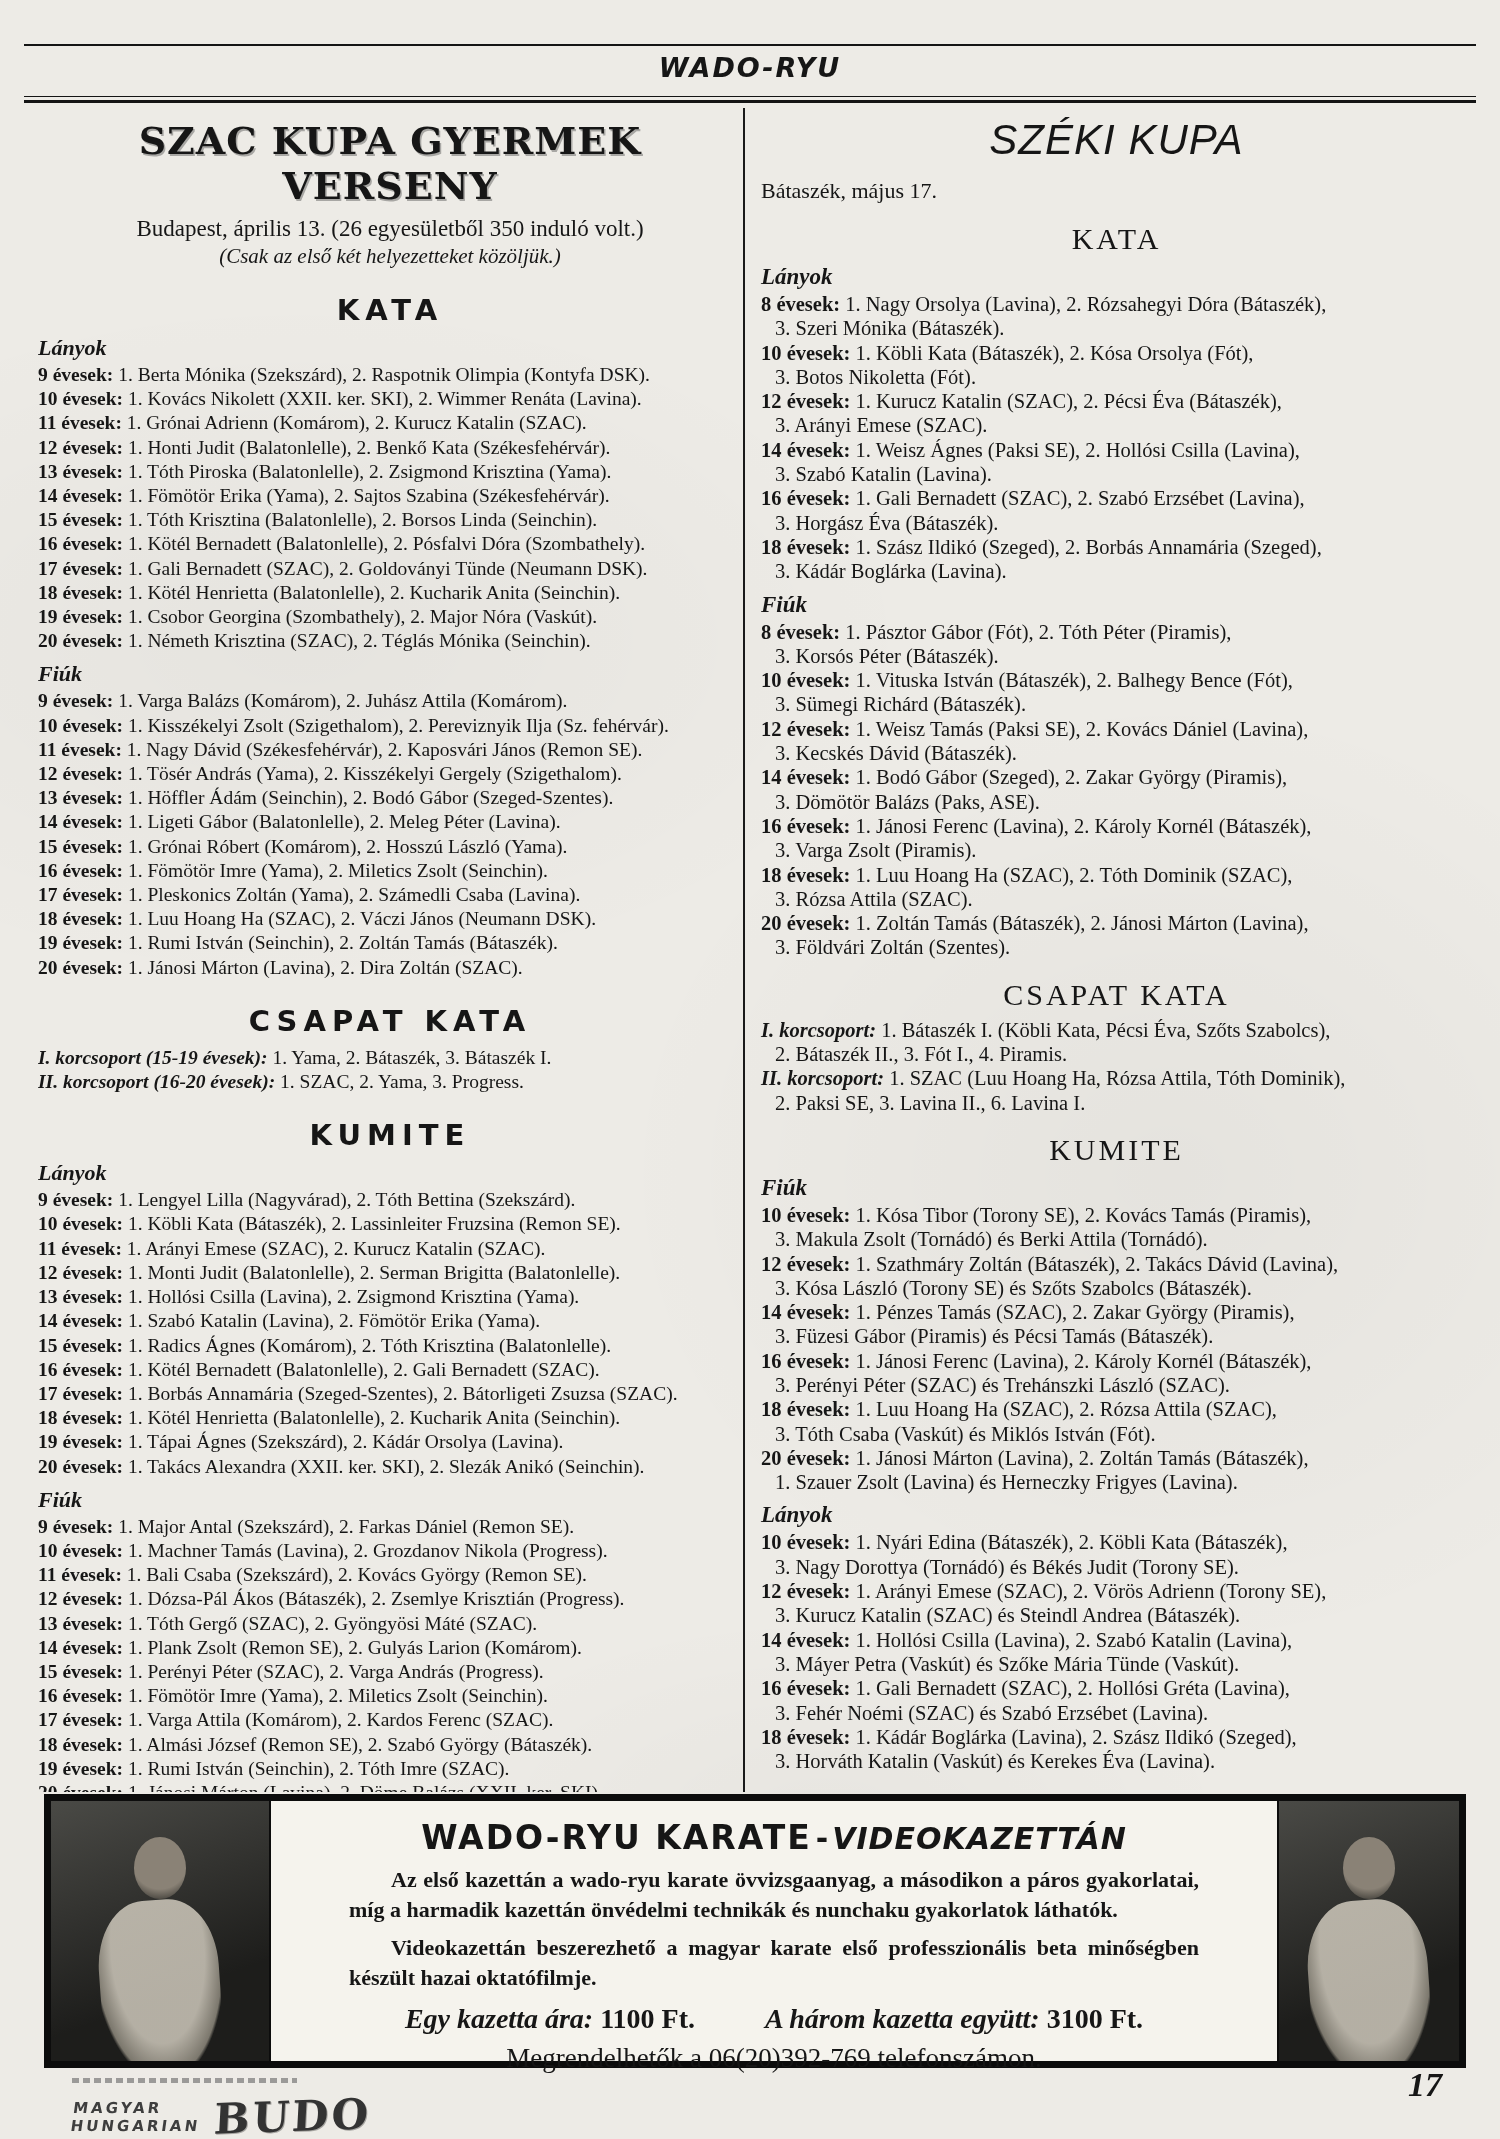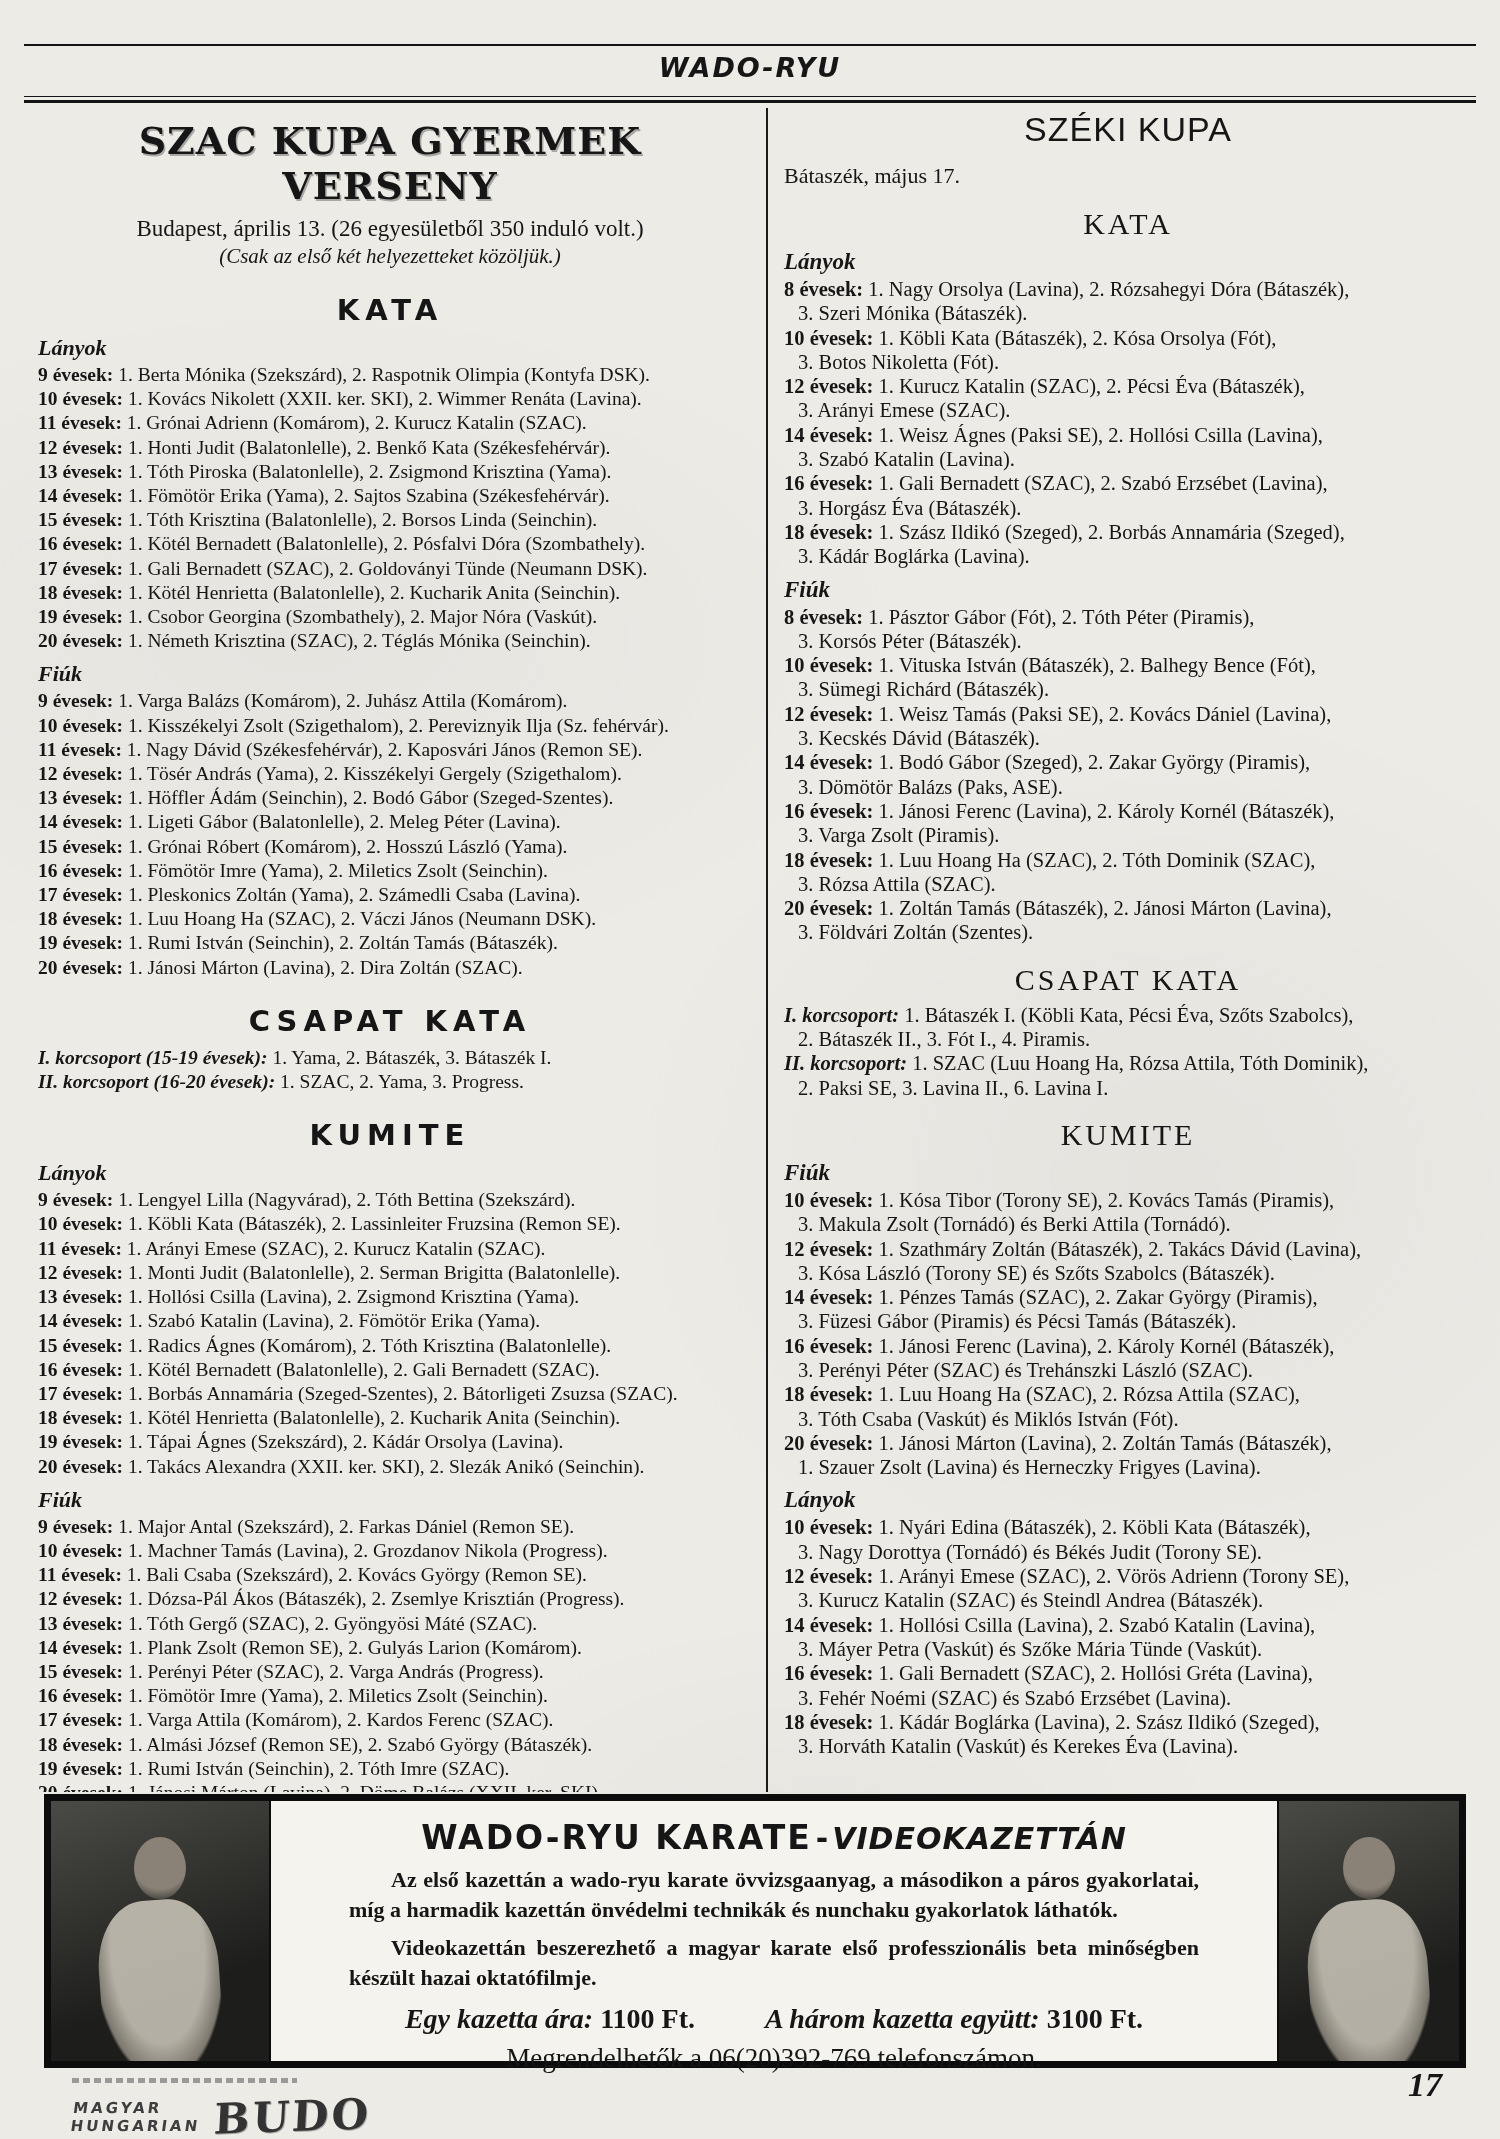--- a/index.html
+++ b/index.html
@@ -20,21 +20,21 @@
   .rule-a{position:absolute;left:24px;right:24px;top:44px;height:2px;background:#141414;}
   .masthead{
     position:absolute;left:0;right:0;top:52px;text-align:center;
     font-family:"DejaVu Sans",sans-serif;font-style:italic;font-weight:800;
     font-size:27px;letter-spacing:2px;
   }
   .rule-b{position:absolute;left:24px;right:24px;top:96px;height:1px;background:#141414;}
   .rule-c{position:absolute;left:24px;right:24px;top:100px;height:3px;background:#141414;}
 
   .columns{position:absolute;left:38px;right:28px;top:108px;height:1684px;display:flex;overflow:hidden;}
-  .col-left{width:704px;padding-right:24px;}
+  .col-left{width:704px;padding-right:1px;}
   .col-right{flex:1;border-left:2px solid #1a1a1a;padding-left:16px;}
 
   .l-title{
     text-align:center;margin-top:10px;
     font-family:"DejaVu Serif",serif;font-weight:700;font-size:38px;letter-spacing:1px;
     text-shadow:1.5px 1.5px 0 rgba(40,40,40,.35);
   }
   .l-date{text-align:center;font-size:23px;margin-top:8px;}
   .l-note{text-align:center;font-style:italic;font-size:21px;margin-top:2px;}
 
@@ -44,22 +44,22 @@
   }
   .group-label{
     font-style:italic;font-weight:700;font-size:22px;margin:8px 0 2px 0;
   }
   .entry{font-size:19.5px;line-height:24.2px;}
   .age{font-weight:700;}
   .cont{margin-left:14px;}
   .csapat-list .age{font-style:italic;}
 
   .r-title{
-    text-align:center;margin-top:2px;
-    font-family:"Liberation Sans",sans-serif;font-size:34px;font-weight:400;letter-spacing:1px;
+    text-align:center;margin-top:8px;
+    font-family:"Liberation Sans",sans-serif;font-size:42px;font-weight:400;letter-spacing:1px;font-style:italic;
   }
   .r-date{text-align:left;font-size:22px;margin-top:14px;}
   .h-serif{
     text-align:center;font-family:"Liberation Serif",serif;font-weight:400;
     font-size:30px;letter-spacing:3px;margin:18px 0 6px 0;
   }
   .col-right .entry{font-size:20.5px;line-height:24.3px;}
   .col-right .group-label{font-size:23px;}
 
   .ad{

